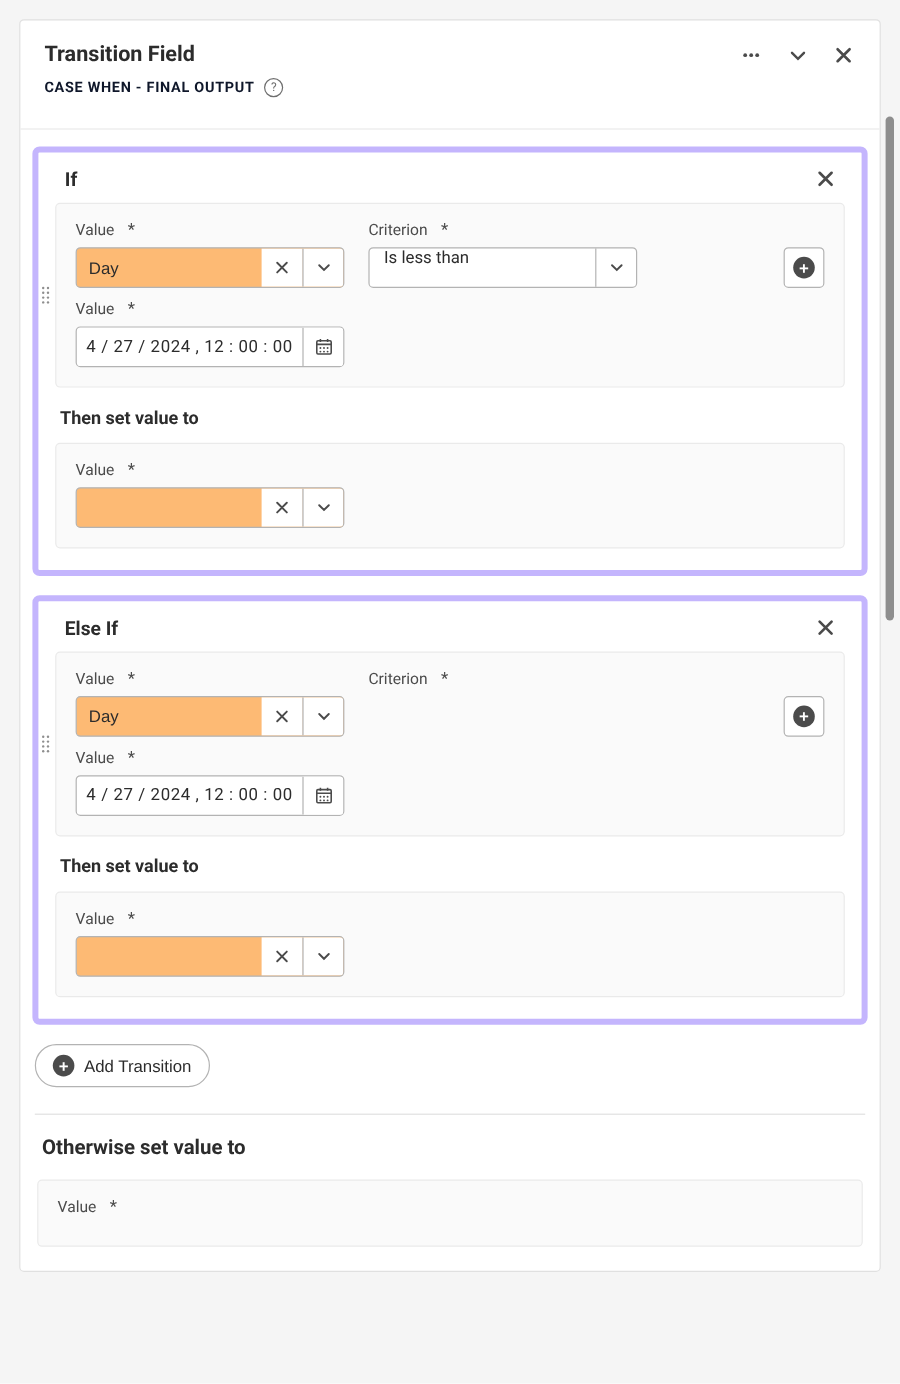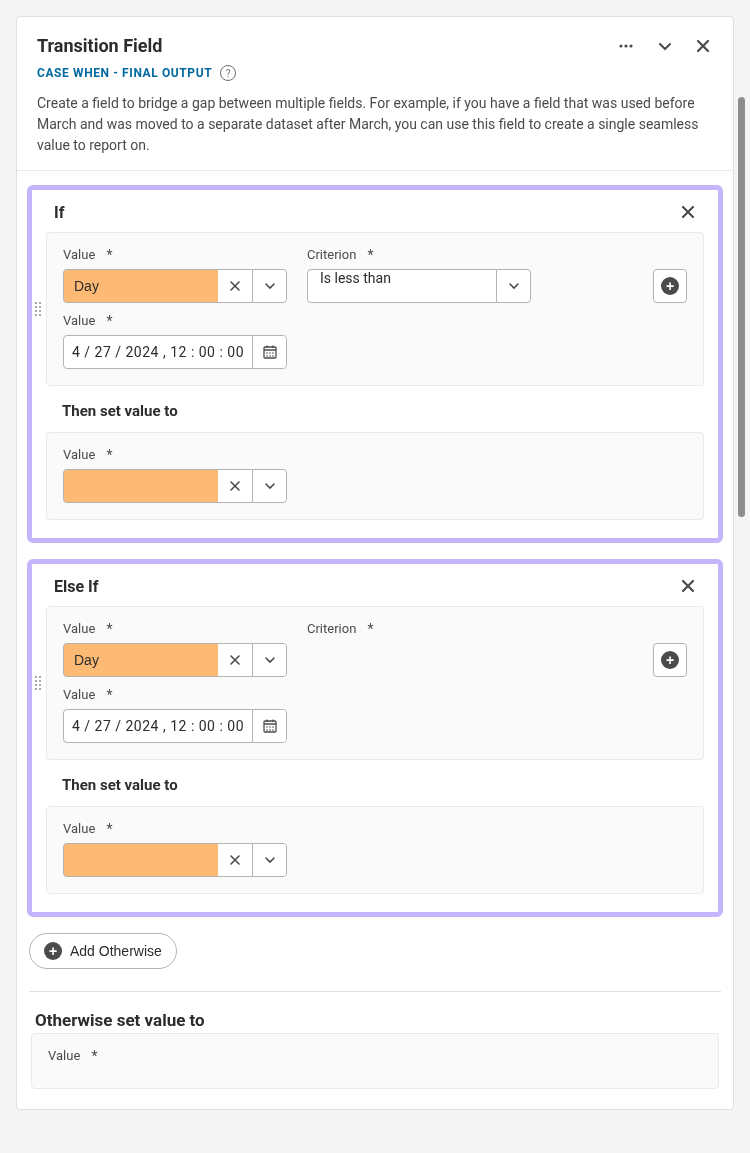--- a/index.html
+++ b/index.html
@@ -53,21 +53,21 @@
     .subtitle-row {
       display: flex;
       align-items: center;
       gap: 8px;
       margin-bottom: 12px;
     }
     .subtitle {
       font-size: 12px;
       font-weight: 700;
       letter-spacing: 0.6px;
-      color: #0369a1;
+      color: #0f172a;
       text-transform: uppercase;
     }
     .help-circle {
       width: 16px;
       height: 16px;
       border: 1.5px solid #6e6e6e;
       border-radius: 50%;
       display: inline-flex;
       align-items: center;
       justify-content: center;
@@ -132,20 +132,21 @@
       display: flex;
       gap: 20px;
       align-items: flex-start;
     }
     .field-group { display: flex; flex-direction: column; }
     .field-label {
       font-size: 13px;
       color: #4b4b4b;
       margin-bottom: 6px;
       display: flex;
+      align-items: center;
       gap: 4px;
     }
     .req-star { color: #4b4b4b; font-size: 14px; }
     .combo {
       display: flex;
       height: 34px;
       border: 1px solid #b3b3b3;
       border-radius: 4px;
       background: #fdba74;
       overflow: hidden;
@@ -233,21 +234,21 @@
       align-items: center;
       justify-content: center;
       font-size: 14px;
       letter-spacing: 0.5px;
       white-space: nowrap;
       overflow: hidden;
     }
     .then-title {
       font-size: 15px;
       font-weight: 700;
-      margin: 16px 0 12px 16px;
+      margin: 16px 0 12px 4px;
     }
     .add-condition-btn {
       display: inline-flex;
       align-items: center;
       gap: 8px;
       height: 36px;
       padding: 0 14px;
       border: 1px solid #b3b3b3;
       border-radius: 18px;
       background: #fff;
@@ -258,21 +259,21 @@
     }
     .add-condition-btn .plus-circle { width: 18px; height: 18px; }
     .divider {
       border: none;
       border-top: 1px solid #e0e0e0;
       margin: 22px 2px 18px 2px;
     }
     .otherwise-title {
       font-size: 17px;
       font-weight: 700;
-      margin: 0 0 3px 4px;
+      margin: 0 0 16px 4px;
     }
     .scrollbar-mock {
       position: absolute;
       right: -12px;
       top: 80px;
       width: 7px;
       height: 420px;
       background: #8e8e8e;
       border-radius: 4px;
     }
@@ -314,21 +315,20 @@
           <svg width="16" height="16" viewBox="0 0 16 16">
             <path d="M3 3 L13 13 M13 3 L3 13" stroke="currentColor" stroke-width="2.2" stroke-linecap="round"></path>
           </svg>
         </button>
       </div>
     </div>
     <div class="subtitle-row">
       <span class="subtitle">CASE WHEN - FINAL OUTPUT</span>
       <span class="help-circle">?</span>
     </div>
-    <p class="description">Create a field to bridge a gap between multiple fields. For example, if you have a field that was used before March and was moved to a separate dataset after March, you can use this field to create a single seamless value to report on.</p>
   </div>
 
   <div class="panel-body">
 
     
     <div class="condition-block">
       <div class="condition-header">
         <span class="condition-title">If</span>
         <button class="icon-btn">
           <svg width="16" height="16" viewBox="0 0 16 16">
@@ -535,21 +535,21 @@
                   <path d="M2 4 L6 8 L10 4" stroke="currentColor" stroke-width="1.6" fill="none" stroke-linecap="round"></path>
                 </svg>
             </div>
           </div>
         </div>
       </div>
     </div>
 
     <button class="add-condition-btn">
       <span class="plus-circle">+</span>
-      <span>Add Otherwise</span>
+      <span>Add Transition</span>
     </button>
 
     <hr class="divider">
 
     <div class="otherwise-section">
       <div class="otherwise-title">Otherwise set value to</div>
       <div class="otherwise-sub">
         <div class="field-group">
           <span class="field-label"><span>Value</span>&nbsp;<span class="req-star">*</span></span>
         </div>

